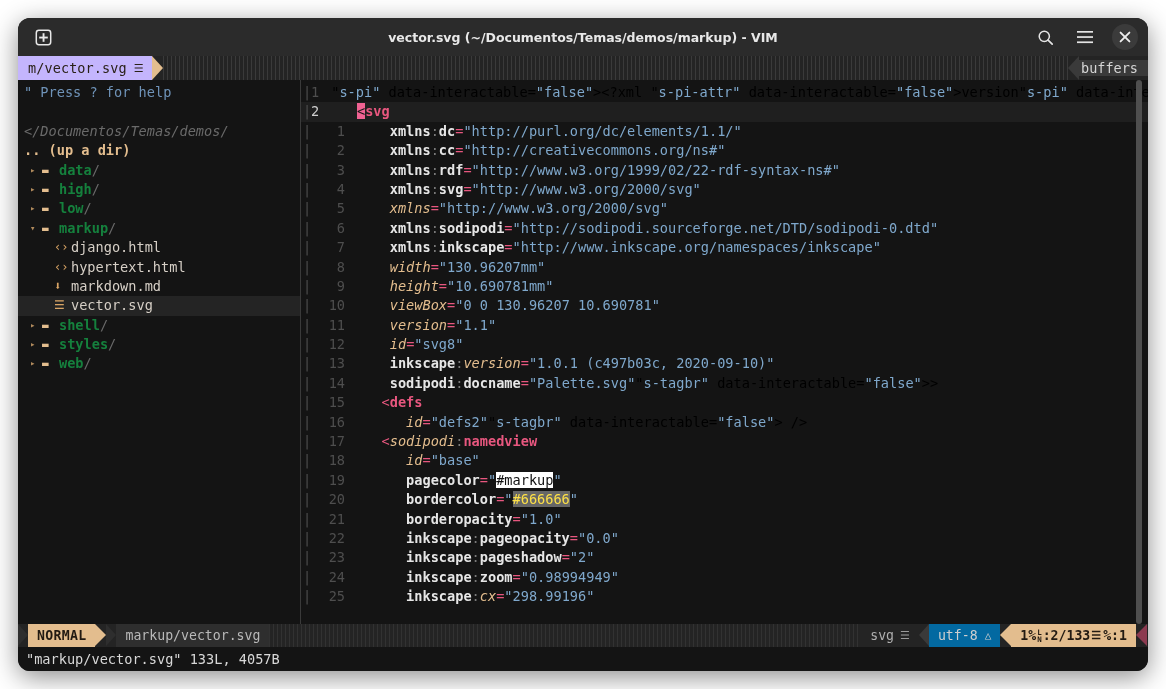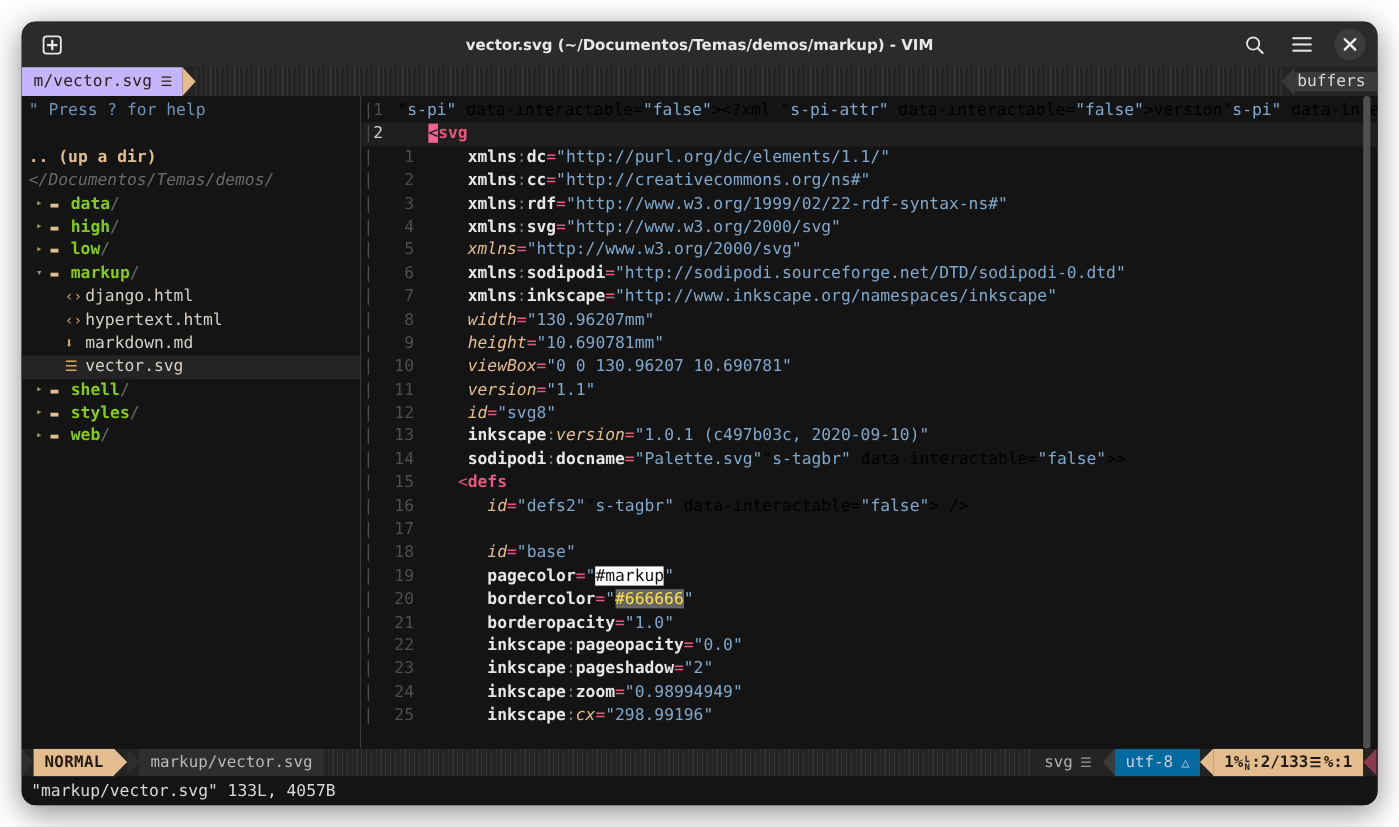--- a/index.html
+++ b/index.html
@@ -119,21 +119,21 @@
     padding-top: 3px;
     position: relative;
   }
   .nt-row { height: 19.4px; display: flex; align-items: center; padding-left: 6px; white-space: pre; }
   .nt-help { color: #6f93b8; }
   .nt-blank { height: 19.4px; }
   .nt-up { color: #e3bd8e; font-weight: bold; }
   .nt-path { color: #6a6a6a; font-style: italic; }
   .nt-arrow { width: 18px; color: #b08a5c; font-size: 9px; display: inline-block; text-align: left; padding-left: 6px;}
   .nt-dir-icon { color: #e3bd8e; width: 17px; display:inline-block; font-size: 11px; }
-  .nt-dir-name { color: #84cc16; font-weight: bold; }
+  .nt-dir-name { color: #15803d; font-weight: bold; }
   .nt-slash { color: #6a6a6a; }
   .nt-file-icon { width: 17px; display:inline-block; margin-left: 30px; color: #d9a566; font-size: 12px; }
   .nt-file-name { color: #d6cfc6; }
   .nt-row.selected { background: #242424; width: 100%; }
   .nt-sep {
     position: absolute; right: 0; top: 0; bottom: 0;
     width: 1px; background: #3a3a3a;
   }
 
   
@@ -265,22 +265,22 @@
       <div class="tab-arrow-l"></div>
       <div class="buffers-label">buffers</div>
     </div>
   </div>
 
   <div id="body">
 
     <div id="sidebar">
       <div class="nt-row nt-help">" Press ? for help</div>
       <div class="nt-blank"></div>
+      <div class="nt-row nt-path">&lt;/Documentos/Temas/demos/</div>
       <div class="nt-row nt-up">.. (up a dir)</div>
-      <div class="nt-row nt-path">&lt;/Documentos/Temas/demos/</div>
       <div id="nt-entries">
           <div class="nt-row"><span class="nt-arrow">▸</span><span class="nt-dir-icon">▬</span><span class="nt-dir-name">data</span><span class="nt-slash">/</span></div>
           <div class="nt-row"><span class="nt-arrow">▸</span><span class="nt-dir-icon">▬</span><span class="nt-dir-name">high</span><span class="nt-slash">/</span></div>
           <div class="nt-row"><span class="nt-arrow">▸</span><span class="nt-dir-icon">▬</span><span class="nt-dir-name">low</span><span class="nt-slash">/</span></div>
           <div class="nt-row"><span class="nt-arrow">▾</span><span class="nt-dir-icon">▬</span><span class="nt-dir-name">markup</span><span class="nt-slash">/</span></div>
           <div class="nt-row"><span class="nt-file-icon">‹›</span><span class="nt-file-name">django.html</span></div>
           <div class="nt-row"><span class="nt-file-icon">‹›</span><span class="nt-file-name">hypertext.html</span></div>
           <div class="nt-row"><span class="nt-file-icon">⬇</span><span class="nt-file-name">markdown.md</span></div>
           <div class="nt-row selected"><span class="nt-file-icon">☰</span><span class="nt-file-name">vector.svg</span></div>
           <div class="nt-row"><span class="nt-arrow">▸</span><span class="nt-dir-icon">▬</span><span class="nt-dir-name">shell</span><span class="nt-slash">/</span></div>
@@ -303,21 +303,21 @@
           <div class="code-row"><span class="bar">|</span><span class="lnum">7</span><span class="ctext">    <span class="s-attr">xmlns</span><span class="s-colon">:</span><span class="s-attr">inkscape</span><span class="s-eq">=</span><span class="s-quote">"</span><span class="s-str">http://www.inkscape.org/namespaces/inkscape</span><span class="s-quote">"</span></span></div>
           <div class="code-row"><span class="bar">|</span><span class="lnum">8</span><span class="ctext">    <span class="s-attr-i">width</span><span class="s-eq">=</span><span class="s-quote">"</span><span class="s-str">130.96207mm</span><span class="s-quote">"</span></span></div>
           <div class="code-row"><span class="bar">|</span><span class="lnum">9</span><span class="ctext">    <span class="s-attr-i">height</span><span class="s-eq">=</span><span class="s-quote">"</span><span class="s-str">10.690781mm</span><span class="s-quote">"</span></span></div>
           <div class="code-row"><span class="bar">|</span><span class="lnum">10</span><span class="ctext">    <span class="s-attr-i">viewBox</span><span class="s-eq">=</span><span class="s-quote">"</span><span class="s-str">0 0 130.96207 10.690781</span><span class="s-quote">"</span></span></div>
           <div class="code-row"><span class="bar">|</span><span class="lnum">11</span><span class="ctext">    <span class="s-attr-i">version</span><span class="s-eq">=</span><span class="s-quote">"</span><span class="s-str">1.1</span><span class="s-quote">"</span></span></div>
           <div class="code-row"><span class="bar">|</span><span class="lnum">12</span><span class="ctext">    <span class="s-attr-i">id</span><span class="s-eq">=</span><span class="s-quote">"</span><span class="s-str">svg8</span><span class="s-quote">"</span></span></div>
           <div class="code-row"><span class="bar">|</span><span class="lnum">13</span><span class="ctext">    <span class="s-attr">inkscape</span><span class="s-colon">:</span><span class="s-attr-i">version</span><span class="s-eq">=</span><span class="s-quote">"</span><span class="s-str">1.0.1 (c497b03c, 2020-09-10)</span><span class="s-quote">"</span></span></div>
           <div class="code-row"><span class="bar">|</span><span class="lnum">14</span><span class="ctext">    <span class="s-attr">sodipodi</span><span class="s-colon">:</span><span class="s-attr">docname</span><span class="s-eq">=</span><span class="s-quote">"</span><span class="s-str">Palette.svg</span><span class="s-quote">"</span><span class="&lt;span">"</span><span class="s-str">s-tagbr</span><span class="s-quote">"</span> data-interactable=<span class="s-quote">"</span><span class="s-str">false</span><span class="s-quote">"</span>&gt;&gt;</span></div>
           <div class="code-row"><span class="bar">|</span><span class="lnum">15</span><span class="ctext">   <span class="s-tagbr">&lt;</span><span class="s-tag">defs</span></span></div>
           <div class="code-row"><span class="bar">|</span><span class="lnum">16</span><span class="ctext">      <span class="s-attr-i">id</span><span class="s-eq">=</span><span class="s-quote">"</span><span class="s-str">defs2</span><span class="s-quote">"</span><span class="&lt;span">"</span><span class="s-str">s-tagbr</span><span class="s-quote">"</span> data-interactable=<span class="s-quote">"</span><span class="s-str">false</span><span class="s-quote">"</span>&gt; /&gt;</span></div>
-          <div class="code-row"><span class="bar">|</span><span class="lnum">17</span></div>
+          <div class="code-row"><span class="bar">|</span><span class="lnum">17</span><span class="ctext">   <span class="s-tagbr">&lt;</span><span class="s-ns">sodipodi</span><span class="s-colon">:</span><span class="s-tag">namedview</span></span></div>
           <div class="code-row"><span class="bar">|</span><span class="lnum">18</span><span class="ctext">      <span class="s-attr-i">id</span><span class="s-eq">=</span><span class="s-quote">"</span><span class="s-str">base</span><span class="s-quote">"</span></span></div>
           <div class="code-row"><span class="bar">|</span><span class="lnum">19</span><span class="ctext">      <span class="s-attr">pagecolor</span><span class="s-eq">=</span><span class="s-quote">"</span><span class="hex-white">#markup</span><span class="s-quote">"</span></span></div>
           <div class="code-row"><span class="bar">|</span><span class="lnum">20</span><span class="ctext">      <span class="s-attr">bordercolor</span><span class="s-eq">=</span><span class="s-quote">"</span><span class="hex-gray">#666666</span><span class="s-quote">"</span></span></div>
           <div class="code-row"><span class="bar">|</span><span class="lnum">21</span><span class="ctext">      <span class="s-attr">borderopacity</span><span class="s-eq">=</span><span class="s-quote">"</span><span class="s-str">1.0</span><span class="s-quote">"</span></span></div>
           <div class="code-row"><span class="bar">|</span><span class="lnum">22</span><span class="ctext">      <span class="s-attr">inkscape</span><span class="s-colon">:</span><span class="s-attr">pageopacity</span><span class="s-eq">=</span><span class="s-quote">"</span><span class="s-str">0.0</span><span class="s-quote">"</span></span></div>
           <div class="code-row"><span class="bar">|</span><span class="lnum">23</span><span class="ctext">      <span class="s-attr">inkscape</span><span class="s-colon">:</span><span class="s-attr">pageshadow</span><span class="s-eq">=</span><span class="s-quote">"</span><span class="s-str">2</span><span class="s-quote">"</span></span></div>
           <div class="code-row"><span class="bar">|</span><span class="lnum">24</span><span class="ctext">      <span class="s-attr">inkscape</span><span class="s-colon">:</span><span class="s-attr">zoom</span><span class="s-eq">=</span><span class="s-quote">"</span><span class="s-str">0.98994949</span><span class="s-quote">"</span></span></div>
           <div class="code-row"><span class="bar">|</span><span class="lnum">25</span><span class="ctext">      <span class="s-attr">inkscape</span><span class="s-colon">:</span><span class="s-attr-i">cx</span><span class="s-eq">=</span><span class="s-quote">"</span><span class="s-str">298.99196</span><span class="s-quote">"</span></span></div>
         </div>
       <div id="ed-scroll">

